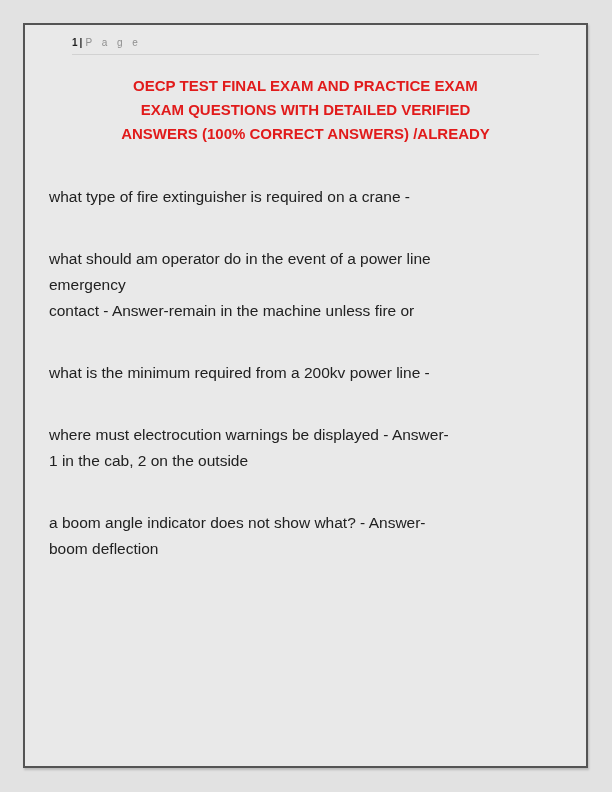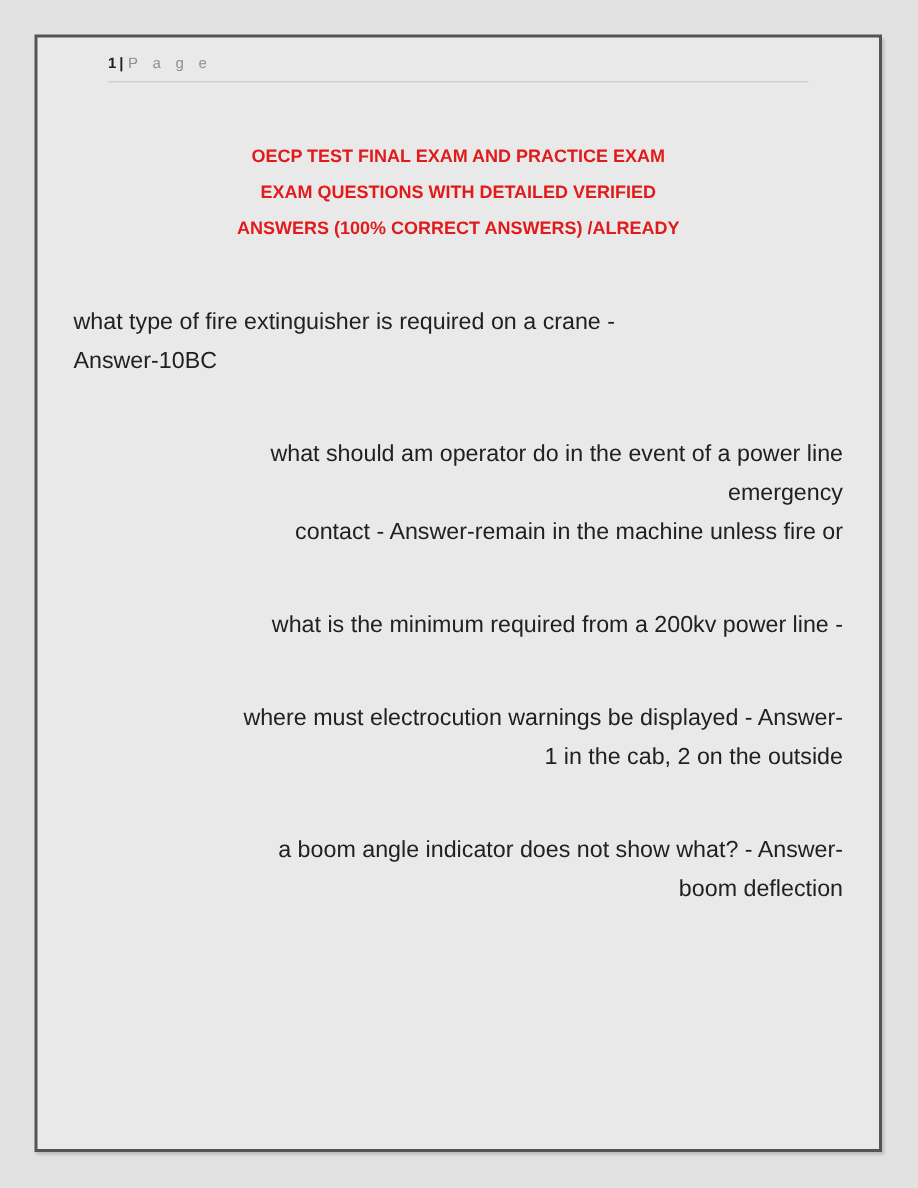--- a/index.html
+++ b/index.html
@@ -43,57 +43,56 @@
   .header .sep {
     color: #1f1f1f;
     margin: 0 3px 0 2px;
     font-weight: bold;
   }
   .header .plabel {
     color: #8f8f8f;
     letter-spacing: 3.5px;
   }
   .title {
-    margin: 37px 20px 0 20px;
+    margin: 19px 20px 0 20px;
     text-align: center;
     color: #e11b1b;
     font-weight: bold;
-    font-size: 12px;
+    font-size: 15px;
     line-height: 24px;
   }
   .title-line { display: block; }
   .qa {
     margin: 0 24px;
     color: #212121;
     font-size: 15.5px;
     line-height: 26px;
   }
   .qa.first { margin-top: 38px; }
-  .qa + .qa { margin-top: 36px; text-align: right; }
+  .qa + .qa { margin-top: 36px; }
   .qa .line { display: block; }
 </style>
 </head>
 <body>
 
 <div class="canvas">
   <div class="page">
 
     <div class="header">
       <span class="num">1</span><span class="sep">|</span><span class="plabel">P a g e</span>
     </div>
 
     <div class="title">
       <span class="title-line">OECP TEST FINAL EXAM AND PRACTICE EXAM</span>
       <span class="title-line">EXAM QUESTIONS WITH DETAILED VERIFIED</span>
       <span class="title-line">ANSWERS (100% CORRECT ANSWERS) /ALREADY</span>
     </div>
 
     <p class="qa first">
       <span class="line">what type of fire extinguisher is required on a crane -</span>
-      <span class="line">Answer-10BC</span>
     </p>
 
     <p class="qa">
       <span class="line">what should am operator do in the event of a power line</span>
       <span class="line">emergency</span>
       <span class="line">contact - Answer-remain in the machine unless fire or</span>
     </p>
 
     <p class="qa">
       <span class="line">what is the minimum required from a 200kv power line -</span>

